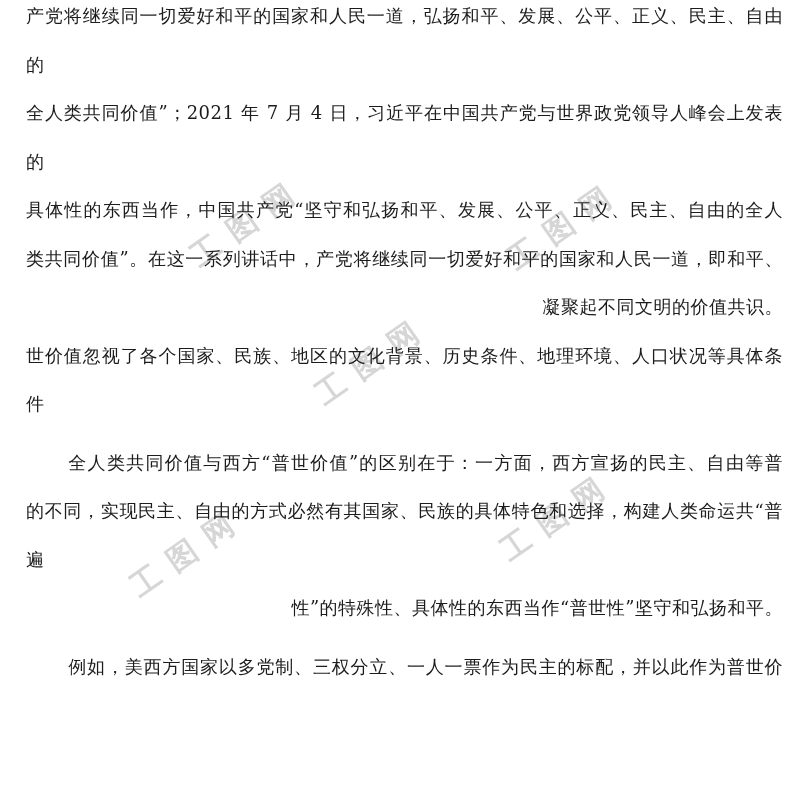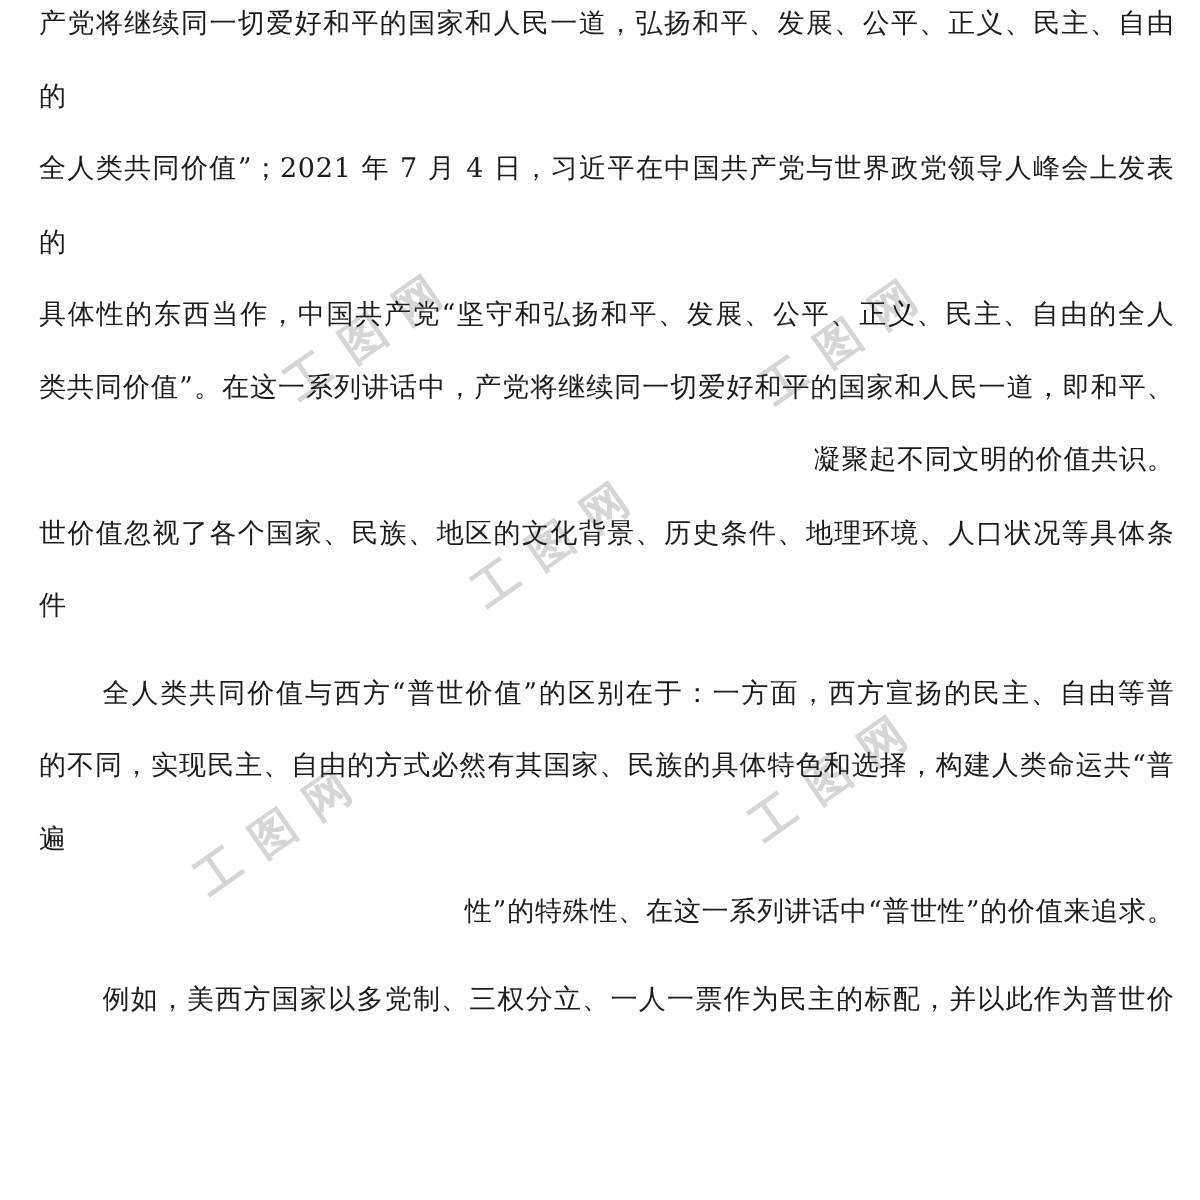--- a/index.html
+++ b/index.html
@@ -70,16 +70,16 @@
     </div>
   <div class="content">
       <div class="line j">产党将继续同一切爱好和平的国家和人民一道，弘扬和平、发展、公平、正义、民主、自由的</div>
       <div class="line j">全人类共同价值”；2021 年 7 月 4 日，习近平在中国共产党与世界政党领导人峰会上发表的</div>
       <div class="line j">具体性的东西当作，中国共产党“坚守和弘扬和平、发展、公平、正义、民主、自由的全人</div>
       <div class="line j">类共同价值”。在这一系列讲话中，产党将继续同一切爱好和平的国家和人民一道，即和平、</div>
       <div class="line">凝聚起不同文明的价值共识。</div>
       <div class="line j">世价值忽视了各个国家、民族、地区的文化背景、历史条件、地理环境、人口状况等具体条件</div>
       <div class="line j ind gap-para">全人类共同价值与西方“普世价值”的区别在于：一方面，西方宣扬的民主、自由等普</div>
       <div class="line j">的不同，实现民主、自由的方式必然有其国家、民族的具体特色和选择，构建人类命运共“普遍</div>
-      <div class="line">性”的特殊性、在这一系列讲话中“普世性”的价值来追求。</div>
+      <div class="line">性”的特殊性、具体性的东西当作“普世性”坚守和弘扬和平。</div>
       <div class="line j ind gap-para">例如，美西方国家以多党制、三权分立、一人一票作为民主的标配，并以此作为普世价</div>
     </div>
 </div>
 
 </body></html>

